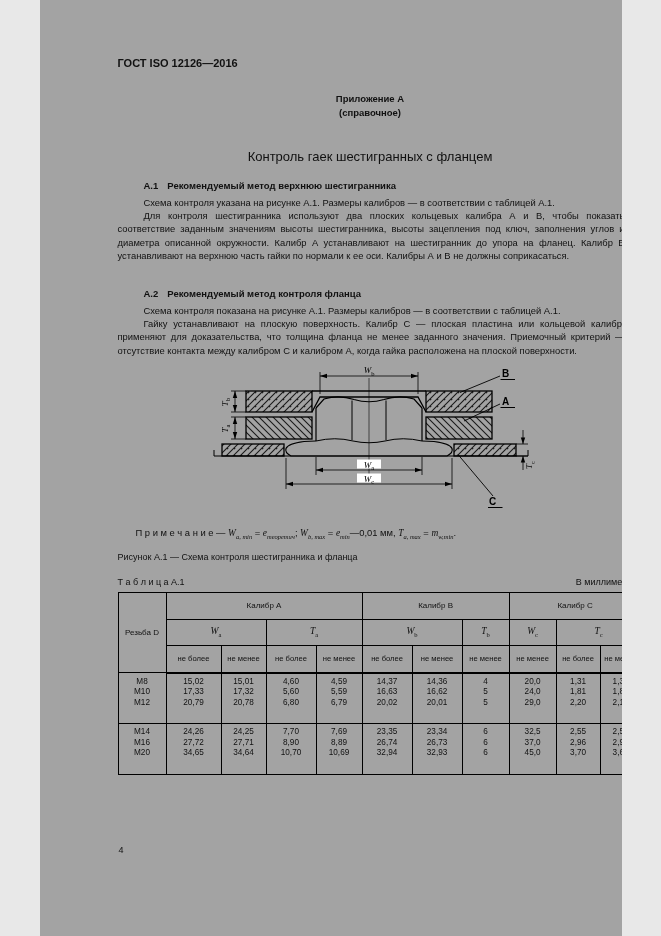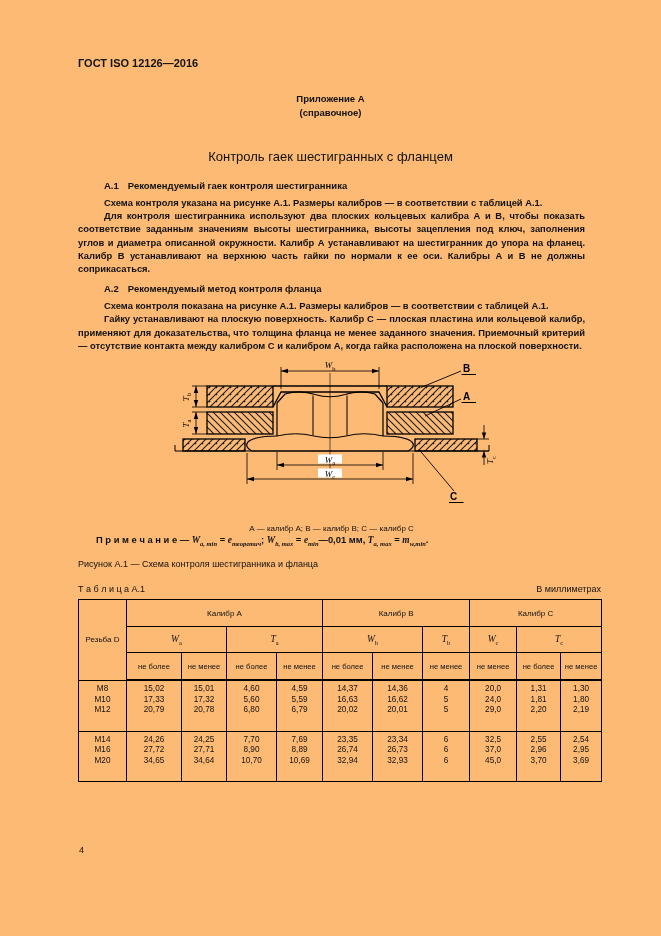--- a/index.html
+++ b/index.html
@@ -1,30 +1,30 @@
 <!DOCTYPE html>
 <html><head>
 <meta charset="utf-8">
 <style>
   html,body{margin:0;padding:0;background:#e8e8e8;}
   .page{
-    position:relative;width:661px;height:936px;background:#fdba74;
+    position:relative;width:582px;height:936px;background:#a3a3a3;
     margin:0 auto;font-family:"Liberation Sans",sans-serif;color:#111;
     overflow:hidden;
   }
   .gost-header{position:absolute;left:78px;top:57px;font-size:11px;font-weight:bold;}
   .annex{position:absolute;left:0;top:92px;width:661px;text-align:center;
          font-size:9.5px;font-weight:bold;line-height:14px;}
   .doc-title{position:absolute;left:0;top:149px;width:661px;text-align:center;
          font-size:13px;font-weight:normal;}
   .content{position:absolute;left:78px;top:180px;width:507px;}
   .sec-head{font-size:9.5px;font-weight:bold;margin:0 0 5px 26px;}
   .sec-head .num{margin-right:9px;}
-  .content p{font-size:9.4px;line-height:13.2px;margin:0;text-align:justify;text-indent:26px;font-weight:bold;}
-  .sec2{margin-top:8px;}
+  .content p{font-size:9.4px;line-height:13.2px;margin:0;text-align:justify;text-indent:26px;}
+  .sec2{margin-top:26px;}
   .fig-wrap{width:330px;margin:7px auto 0 auto;}
   .fig-legend{margin-top:3px;text-align:center;font-size:8px;}
   .fig-note{margin-top:9px;font-size:8.5px;padding-left:18px;text-indent:0 !important;text-align:left !important;}
   .fig-caption{margin-top:9px;text-align:left;font-size:9px;}
   .var{font-family:"Liberation Serif",serif;font-style:italic;}
   sub.vs{font-family:"Liberation Serif",serif;font-style:italic;font-size:6.5px;}
   .tbl-head-row{margin-top:15px;display:flex;justify-content:space-between;
        font-size:9px;width:523px;text-align:center;}
   table.gtable{border-collapse:collapse;table-layout:fixed;width:523px;margin-top:5px;
        border:1px solid #000;}
@@ -56,21 +56,21 @@
   <div class="annex">
     <div>Приложение А</div>
     <div>(справочное)</div>
   </div>
 
   <div class="doc-title">Контроль гаек шестигранных с фланцем</div>
 
   <div class="content">
 
     <div class="sec-head">
-      <span class="num">А.1</span><span>Рекомендуемый гаек контроля шестигранника</span>
+      <span class="num">А.1</span><span>Рекомендуемый метод верхнюю шестигранника</span>
     </div>
     <p>Схема контроля указана на рисунке А.1. Размеры калибров — в соответствии с таблицей А.1.</p>
     <p>Для контроля шестигранника используют два плоских кольцевых калибра А и В, чтобы показать соответствие заданным значениям высоты шестигранника, высоты зацепления под ключ, заполнения углов и диаметра описанной окружности. Калибр А устанавливают на шестигранник до упора на фланец. Калибр В устанавливают на верхнюю часть гайки по нормали к ее оси. Калибры А и В не должны соприкасаться.</p>
 
     <div class="sec-head sec2">
       <span class="num">А.2</span><span>Рекомендуемый метод контроля фланца</span>
     </div>
     <p>Схема контроля показана на рисунке А.1. Размеры калибров — в соответствии с таблицей А.1.</p>
     <p>Гайку устанавливают на плоскую поверхность. Калибр С — плоская пластина или кольцевой калибр, применяют для доказательства, что толщина фланца не менее заданного значения. Приемочный критерий — отсутствие контакта между калибром С и калибром А, когда гайка расположена на плоской поверхности.</p>
 
@@ -171,21 +171,20 @@
           <path d="M294,40 L258,57" stroke="#000" stroke-width="0.9"></path>
           <text class="glabel" x="296" y="41">A</text>
           <path d="M294.5,43.5 L309,43.5" stroke="#000" stroke-width="1"></path>
           <path d="M287,132 L252,90.5" stroke="#000" stroke-width="0.9"></path>
           <text class="glabel" x="283" y="141">C</text>
           <path d="M282,143.5 L296.5,143.5" stroke="#000" stroke-width="1"></path>
         </g>
       </svg>
     </div>
 
-    <div class="fig-legend">А — калибр А; В — калибр В; С — калибр С</div>
 
     <p class="fig-note"><span>П р и м е ч а н и е — </span><span class="var">W</span><sub class="vs">a, min</sub><span> = </span><span class="var">e</span><sub class="vs">теоретич</sub><span>; </span><span class="var">W</span><sub class="vs">b, max</sub><span> = </span><span class="var">e</span><sub class="vs">min</sub><span>—0,01 мм, </span><span class="var">T</span><sub class="vs">a, max</sub><span> = </span><span class="var">m</span><sub class="vs">w,min</sub><span>.</span></p>
 
     <div class="fig-caption">Рисунок А.1 — Схема контроля шестигранника и фланца</div>
 
     <div class="tbl-head-row">
       <span>Т а б л и ц а  А.1</span>
       <span>В миллиметрах</span>
     </div>
 

